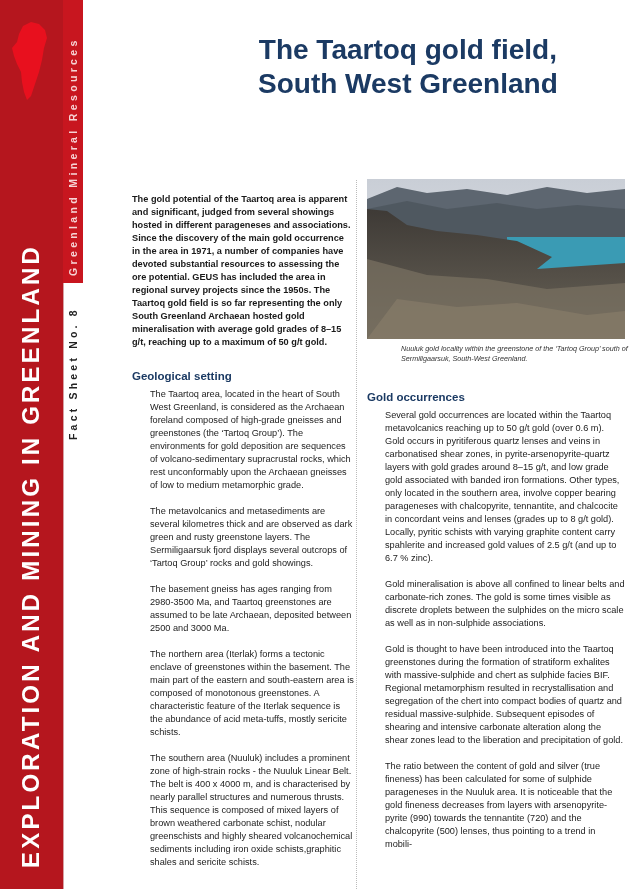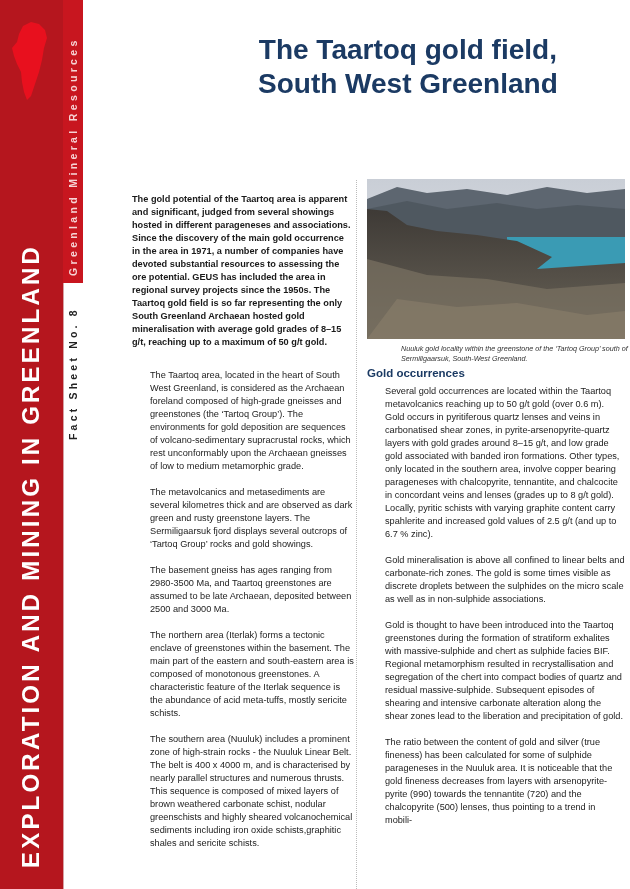--- a/index.html
+++ b/index.html
@@ -8,21 +8,21 @@
   .sidebar-line { position: absolute; left: 63px; top: 0; width: 1px; height: 889px; background: #d7a0a3; }
   .strip { position: absolute; left: 63px; top: 0; width: 20px; height: 283px; background: #c8161f; }
   .map { position: absolute; left: 9px; top: 20px; width: 40px; height: 82px; }
   .vert { position: absolute; transform-origin: left top; transform: rotate(-90deg); white-space: nowrap; }
   .big-vert { left: 16px; top: 868px; color: #ffffff; font-weight: bold; font-size: 24px; letter-spacing: 3.2px; line-height: 30px; }
   .strip-vert { left: 66px; top: 276px; color: #f6d4d5; font-weight: bold; font-size: 10.5px; letter-spacing: 3.35px; line-height: 14px; }
   .fact-vert { left: 66px; top: 440px; color: #222222; font-weight: bold; font-size: 10.5px; letter-spacing: 3.2px; line-height: 14px; }
   .title { position: absolute; left: 258px; top: 33px; color: #1b3a63; font-weight: bold; font-size: 28px; line-height: 34px; }
   .title span { display: block; text-align: center; }
   .col-left { position: absolute; left: 132px; top: 182px; width: 222px; font-size: 9.2px; line-height: 13px; color: #222; }
-  .col-right { position: absolute; left: 367px; top: 336px; width: 258px; font-size: 9.2px; line-height: 13px; color: #222; }
+  .col-right { position: absolute; left: 367px; top: 360px; width: 258px; font-size: 9.2px; line-height: 13px; color: #222; }
   .intro { font-weight: bold; color: #1a1a1a; margin: 11px 0 20px 0; }
   h2 { margin: 0 0 5px 0; font-size: 11.5px; line-height: 14px; color: #1b3a63; font-weight: bold; }
   p { margin: 0 0 13px 18px; }
   .divider { position: absolute; left: 356px; top: 180px; width: 0; height: 709px; border-left: 1px dotted #bbbbbb; }
   .photo { position: absolute; left: 367px; top: 179px; width: 258px; height: 160px; overflow: hidden; }
   .caption { position: absolute; left: 367px; top: 344px; width: 258px; font-size: 7.2px; line-height: 10px; font-style: italic; color: #333; margin-left: 34px; }
   .col-right h2 { margin-top: 30px; }
 </style>
 </head>
 <body>
@@ -39,20 +39,21 @@
 <div class="vert strip-vert">Greenland Mineral Resources</div>
 <div class="vert fact-vert">Fact Sheet No. 8</div>
 
 <div class="title">
   <span>The Taartoq gold field,</span>
   <span>South West Greenland</span>
 </div>
 
 <div class="col-left">
   <p class="intro">The gold potential of the Taartoq area is apparent and significant, judged from several showings hosted in different parageneses and associations. Since the discovery of the main gold occurrence in the area in 1971, a number of companies have devoted substantial resources to assessing the ore potential. GEUS has included the area in regional survey projects since the 1950s. The Taartoq gold field is so far representing the only South Greenland Archaean hosted gold mineralisation with average gold grades of 8–15 g/t, reaching up to a maximum of 50 g/t gold.</p>
+  <h2>Geological setting</h2>
   <p>The Taartoq area, located in the heart of South  West Greenland, is considered as the Archaean foreland composed of high-grade gneisses and greenstones (the ‘Tartoq Group’). The environments for gold deposition are sequences of volcano-sedimentary supracrustal rocks, which rest unconformably upon the Archaean gneisses of low to medium metamorphic grade.</p>
   <p>The metavolcanics and metasediments are several kilometres thick and are observed as dark green and rusty greenstone layers. The Sermiligaarsuk fjord displays several outcrops of ‘Tartoq Group’ rocks and gold showings.</p>
   <p>The basement gneiss has ages ranging from 2980-3500 Ma, and Taartoq greenstones are assumed to be late Archaean, deposited between 2500 and 3000 Ma.</p>
   <p>The northern area (Iterlak) forms a tectonic enclave of greenstones within the basement. The main part of the eastern and south-eastern area is composed of monotonous greenstones. A characteristic feature of the Iterlak sequence is the abundance of acid meta-tuffs, mostly sericite schists.</p>
   <p>The southern area (Nuuluk) includes a prominent zone of high-strain rocks - the Nuuluk Linear Belt. The belt is 400 x 4000 m, and is characterised by nearly parallel structures and numerous thrusts. This sequence is composed of mixed layers of brown weathered carbonate schist, nodular greenschists and highly sheared volcanochemical sediments including iron oxide schists,graphitic shales and sericite schists.</p>
 </div>
 
 <div class="divider"></div>
 
 <div class="photo">

